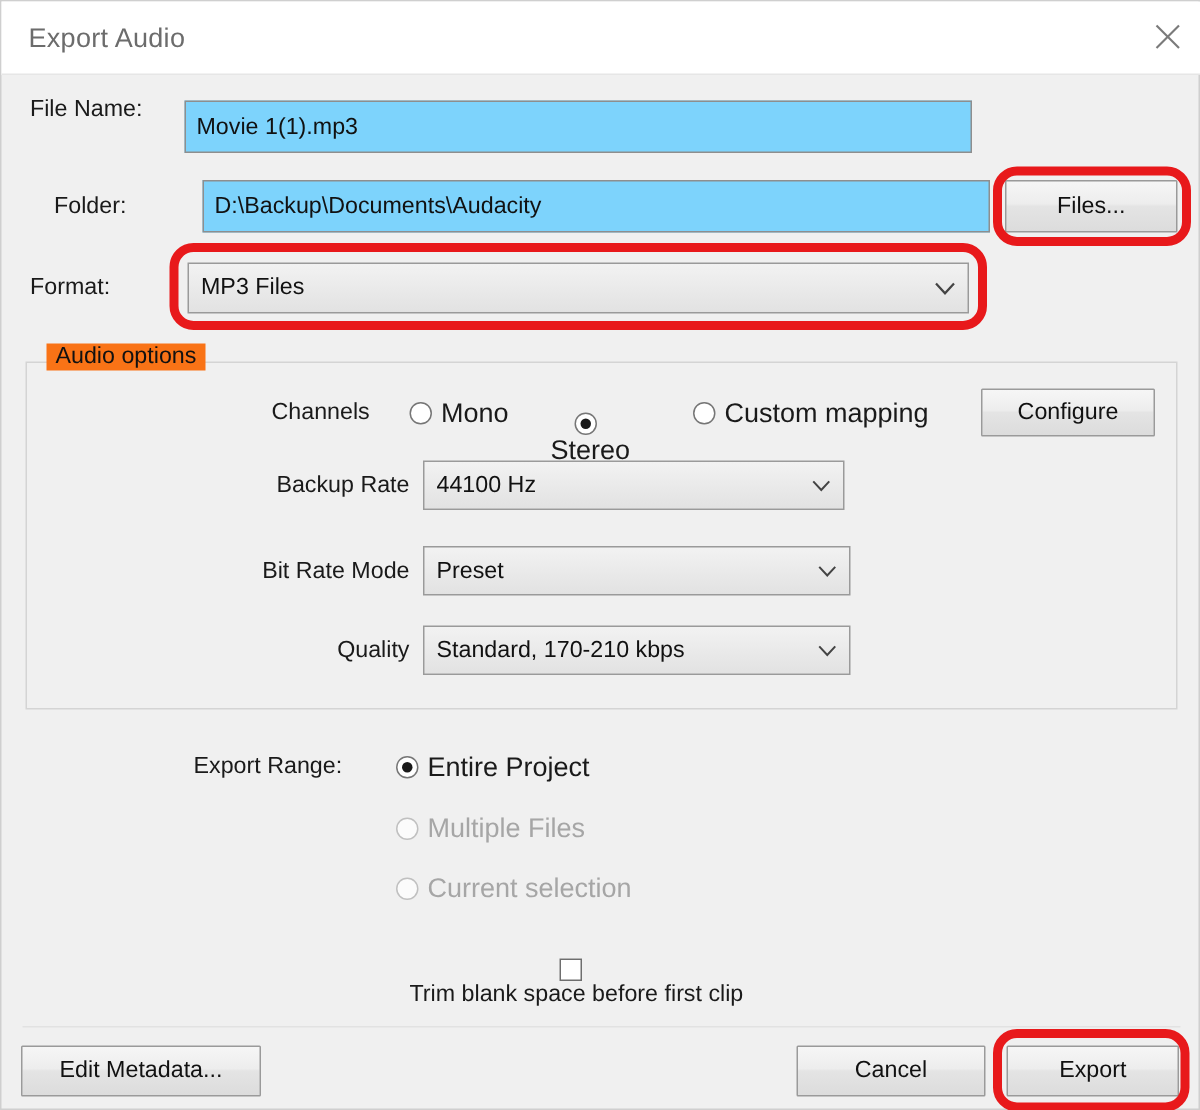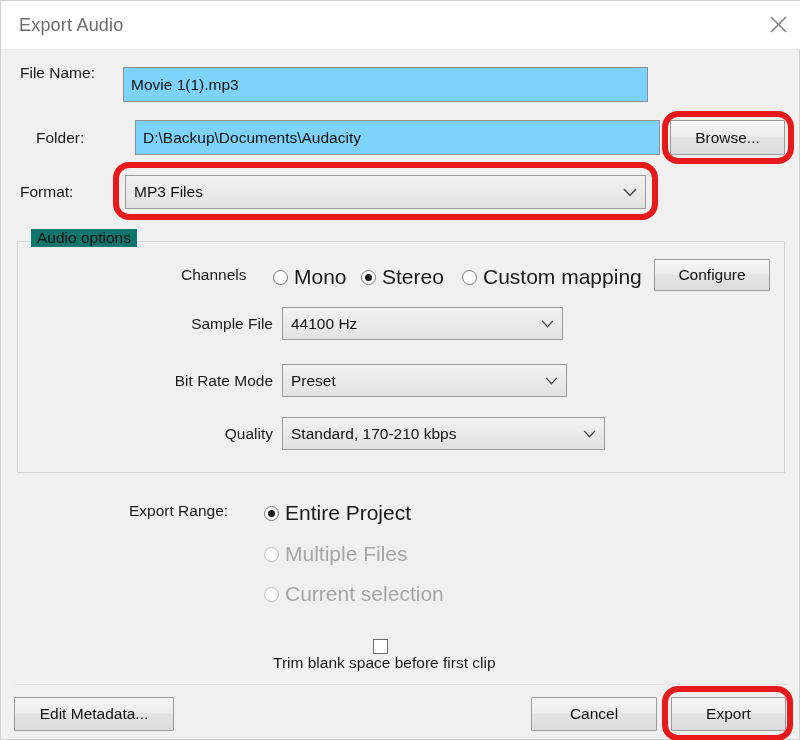--- a/index.html
+++ b/index.html
@@ -129,21 +129,21 @@
     top: 240px;
     width: 768px;
     height: 232px;
     box-sizing: border-box;
     border: 1px solid #d4d4d4;
   }
   #group-audio-title {
     position: absolute;
     left: 30px;
     top: 228px;
-    background: #0f766e;
+    background: #f97316;
     padding: 0 6px;
     font-size: 15.5px;
     color: #111;
     text-align: right;
   }
 
   
   .radio {
     position: absolute;
     display: flex;
@@ -164,21 +164,21 @@
   .radio.checked .dot::after {
     content: "";
     position: absolute;
     left: 3px; top: 3px;
     width: 7px; height: 7px;
     border-radius: 50%;
     background: #1a1a1a;
   }
   .radio .rlabel {
     margin-left: 6px;
-    font-size: 21px;
+    font-size: 18px;
     color: #1a1a1a;
   }
   .radio.disabled .dot { border-color: #c0c0c0; background: #fbfbfb; }
   .radio.disabled .rlabel { color: #a6a6a6; }
 
   
   .checkbox {
     position: absolute;
     display: flex;
     align-items: center;
@@ -231,21 +231,21 @@
         <line x1="16" y1="1" x2="1" y2="16" stroke="#7a7a7a" stroke-width="1.4"></line>
       </svg>
     </div>
   </div>
 
   <div class="lbl" style="left:19px; top:63px;">File Name:</div>
   <div class="textbox" style="left:122px; top:66px; width:525px; height:35px;">Movie 1(1).mp3</div>
 
   <div class="lbl" style="left:19px; top:128px;margin-left:16px;">Folder:</div>
   <div class="textbox" style="left:122px; top:119px; width:525px; height:35px;margin-left:12px;">D:\Backup\Documents\Audacity</div>
-  <div class="btn" style="left:669px; top:119px; width:115px; height:35px;">Browse...</div>
+  <div class="btn" style="left:669px; top:119px; width:115px; height:35px;">Files...</div>
   <div class="ring" style="left:661px; top:110px; width:132px; height:53px;"></div>
 
   <div class="lbl" style="left:19px; top:182px;">Format:</div>
   <div class="combo" style="left:124px; top:174px; width:521px; height:34px;">
     <span class="combo-text">MP3 Files</span>
     <span class="chev">
       <svg width="14" height="9" viewBox="0 0 14 9" aria-hidden="true">
         <polyline points="1,1 7,7.5 13,1" fill="none" stroke="#444" stroke-width="1.5"></polyline>
       </svg>
     </span>
@@ -255,54 +255,54 @@
   <div id="group-audio"></div>
   <div id="group-audio-title">Audio options</div>
 
   <div class="lbl" style="left:180px; top:265px;">Channels</div>
 
   <div class="radio" style="left:272px; top:264px;">
     <span class="dot"></span>
     <span class="rlabel">Mono</span>
   </div>
 
-  <div class="radio checked" style="left:360px; top:264px;">
+  <div class="radio checked" style="left:360px; top:274px;flex-direction:column;">
     <span class="dot"></span>
     <span class="rlabel">Stereo</span>
   </div>
 
   <div class="radio" style="left:461px; top:264px;">
     <span class="dot"></span>
     <span class="rlabel">Custom mapping</span>
   </div>
 
   <div class="btn" style="left:653px; top:258px; width:116px; height:32px;">Configure</div>
 
-  <div class="lbl right" style="left:152px; top:314px; width:120px;">Sample File</div>
+  <div class="lbl right" style="left:152px; top:314px; width:120px;">Backup Rate</div>
   <div class="combo" style="left:281px; top:306px; width:281px; height:33px;">
     <span class="combo-text">44100 Hz</span>
     <span class="chev">
       <svg width="13" height="8" viewBox="0 0 14 9" aria-hidden="true">
         <polyline points="1,1 7,7.5 13,1" fill="none" stroke="#444" stroke-width="1.5"></polyline>
       </svg>
     </span>
   </div>
 
   <div class="lbl right" style="left:140px; top:371px; width:132px;">Bit Rate Mode</div>
   <div class="combo" style="left:281px; top:363px; width:285px; height:33px;">
     <span class="combo-text">Preset</span>
     <span class="chev">
       <svg width="13" height="8" viewBox="0 0 14 9" aria-hidden="true">
         <polyline points="1,1 7,7.5 13,1" fill="none" stroke="#444" stroke-width="1.5"></polyline>
       </svg>
     </span>
   </div>
 
   <div class="lbl right" style="left:150px; top:424px; width:122px;">Quality</div>
-  <div class="combo" style="left:281px; top:416px; width:323px; height:33px;">
+  <div class="combo" style="left:281px; top:416px; width:285px; height:33px;">
     <span class="combo-text">Standard, 170-210 kbps</span>
     <span class="chev">
       <svg width="13" height="8" viewBox="0 0 14 9" aria-hidden="true">
         <polyline points="1,1 7,7.5 13,1" fill="none" stroke="#444" stroke-width="1.5"></polyline>
       </svg>
     </span>
   </div>
 
   <div class="lbl" style="left:128px; top:501px;">Export Range:</div>
 

